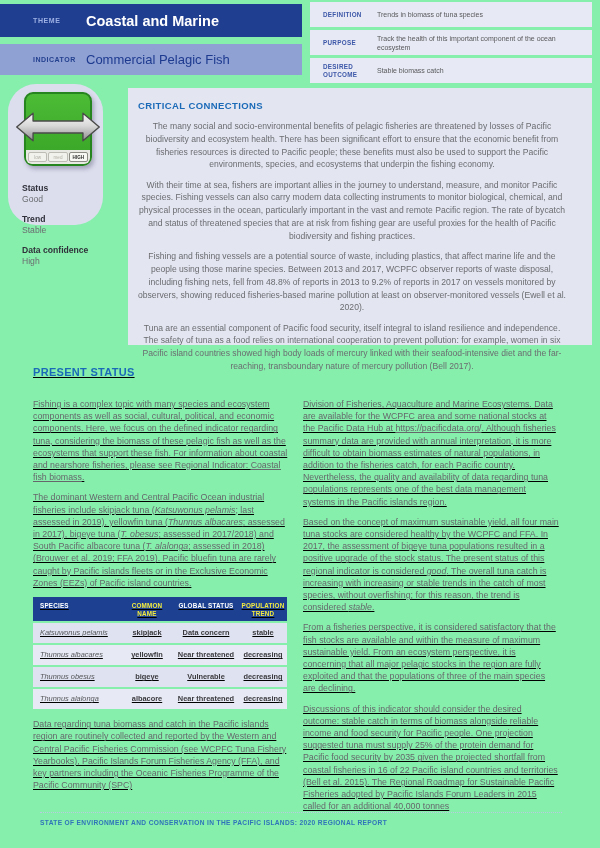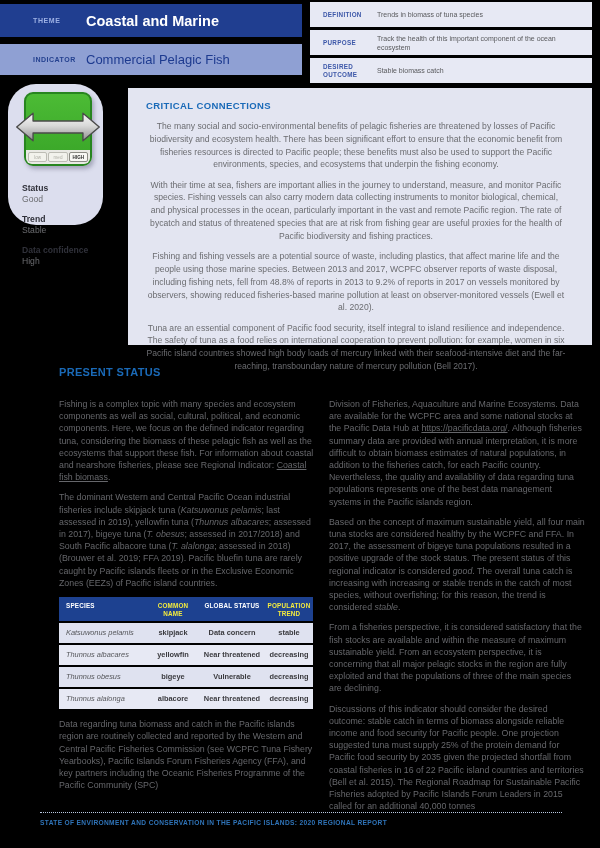--- a/index.html
+++ b/index.html
@@ -1,18 +1,18 @@
 <!DOCTYPE html>
 <html><head>
 <meta charset="utf-8">
 <style>
   * { margin:0; padding:0; box-sizing:border-box; }
   html,body { background:#ffffff; }
   body { font-family:"Liberation Sans", sans-serif; }
-  .page { position:relative; width:600px; height:848px; background:#000000; overflow:hidden; }
+  .page { position:relative; width:600px; height:848px; background:#86efac; overflow:hidden; }
 
   
   .theme-bar { position:absolute; left:0; top:4px; width:302px; height:33px;
     background:#203e90; display:flex; align-items:center; }
   .theme-label { color:#9db1e4; font-size:7px; font-weight:bold; letter-spacing:.6px;
     margin-left:33px; width:42px; }
   .theme-value { color:#ffffff; font-size:14.5px; font-weight:bold; margin-left:11px; }
 
   .indicator-bar { position:absolute; left:0; top:44px; width:302px; height:31px;
     background:#8fa0d3; display:flex; align-items:center; }
@@ -41,27 +41,27 @@
   .card-btn.selected { color:#2e2e2e; font-weight:bold; background:#f8f8f4; border-color:#8b8b84; }
   .arrow-svg { position:absolute; left:-9px; top:15px; width:86px; height:40px; }
 
   .status-fields { margin:17px 0 0 14px; }
   .status-field { margin-bottom:9px; }
   .status-field .f-label { font-size:8.6px; font-weight:bold; color:#30313a; line-height:11px; }
   .status-field .f-value { font-size:8.6px; color:#6b6c70; line-height:11px; }
 
   
   .cc-panel { position:absolute; left:128px; top:88px; width:464px; height:257px;
-    background:#e3e5f1; padding:12px 26px 0 18px; }
+    background:#e3e5f1; padding:12px 26px 0 10px; }
   .cc-heading { color:#1a6ab8; font-size:9.5px; font-weight:bold; letter-spacing:.4px;
     margin-bottom:9px; }
   .cc-p { font-size:8.6px; line-height:12.8px; color:#6b6c70; margin-bottom:7.5px;text-align:center; }
 
   
-  .present-status { position:absolute; left:59px; top:366px; width:540px; }
+  .present-status { position:absolute; left:33px; top:366px; width:540px;text-decoration:underline; }
   .ps-heading { color:#1a6ab8; font-size:11px; font-weight:bold; letter-spacing:.3px; }
   .ps-columns { display:flex; gap:14px; margin-top:20px; }
   .ps-col { width:256px; flex:0 0 256px; font-size:8.8px; line-height:12.2px; color:#66676b; }
   .ps-col p { margin-bottom:8px; }
   .inline-link { text-decoration:underline; cursor:pointer; }
   i { font-style:italic; }
 
   
   .iucn-table { width:254px; margin:3px 0 9px 0; }
   .t-head { display:flex; background:#1d4190; }

